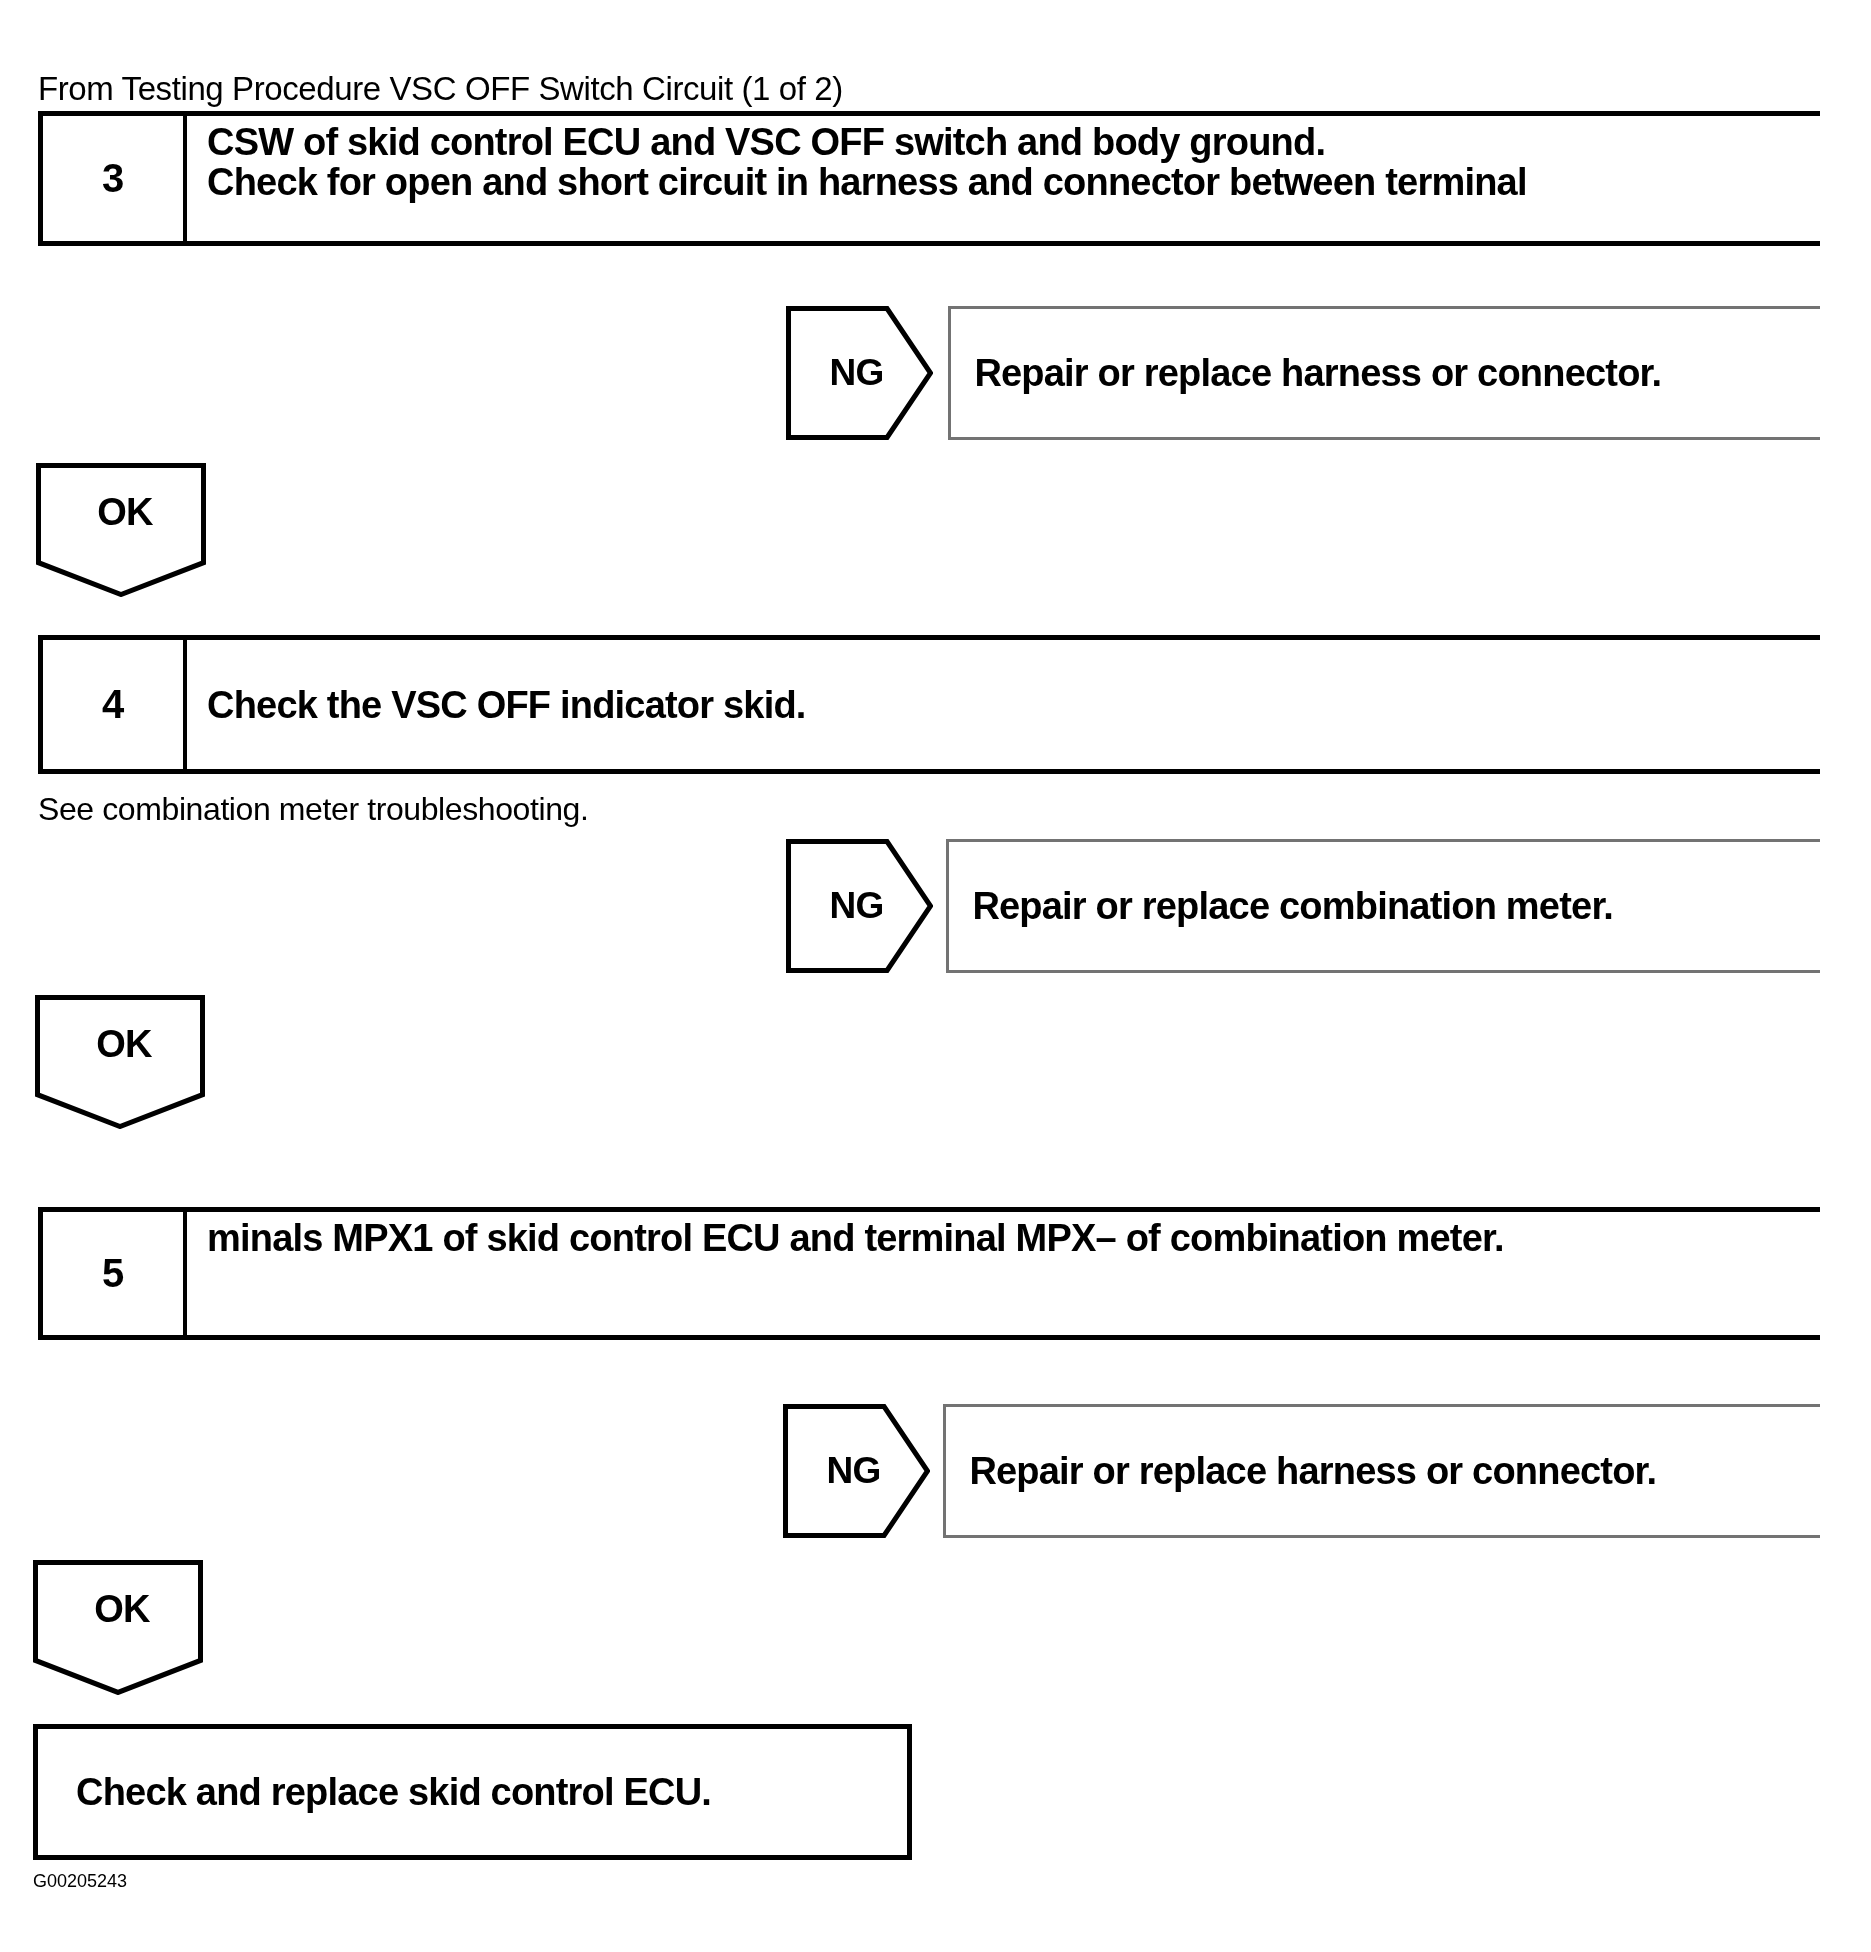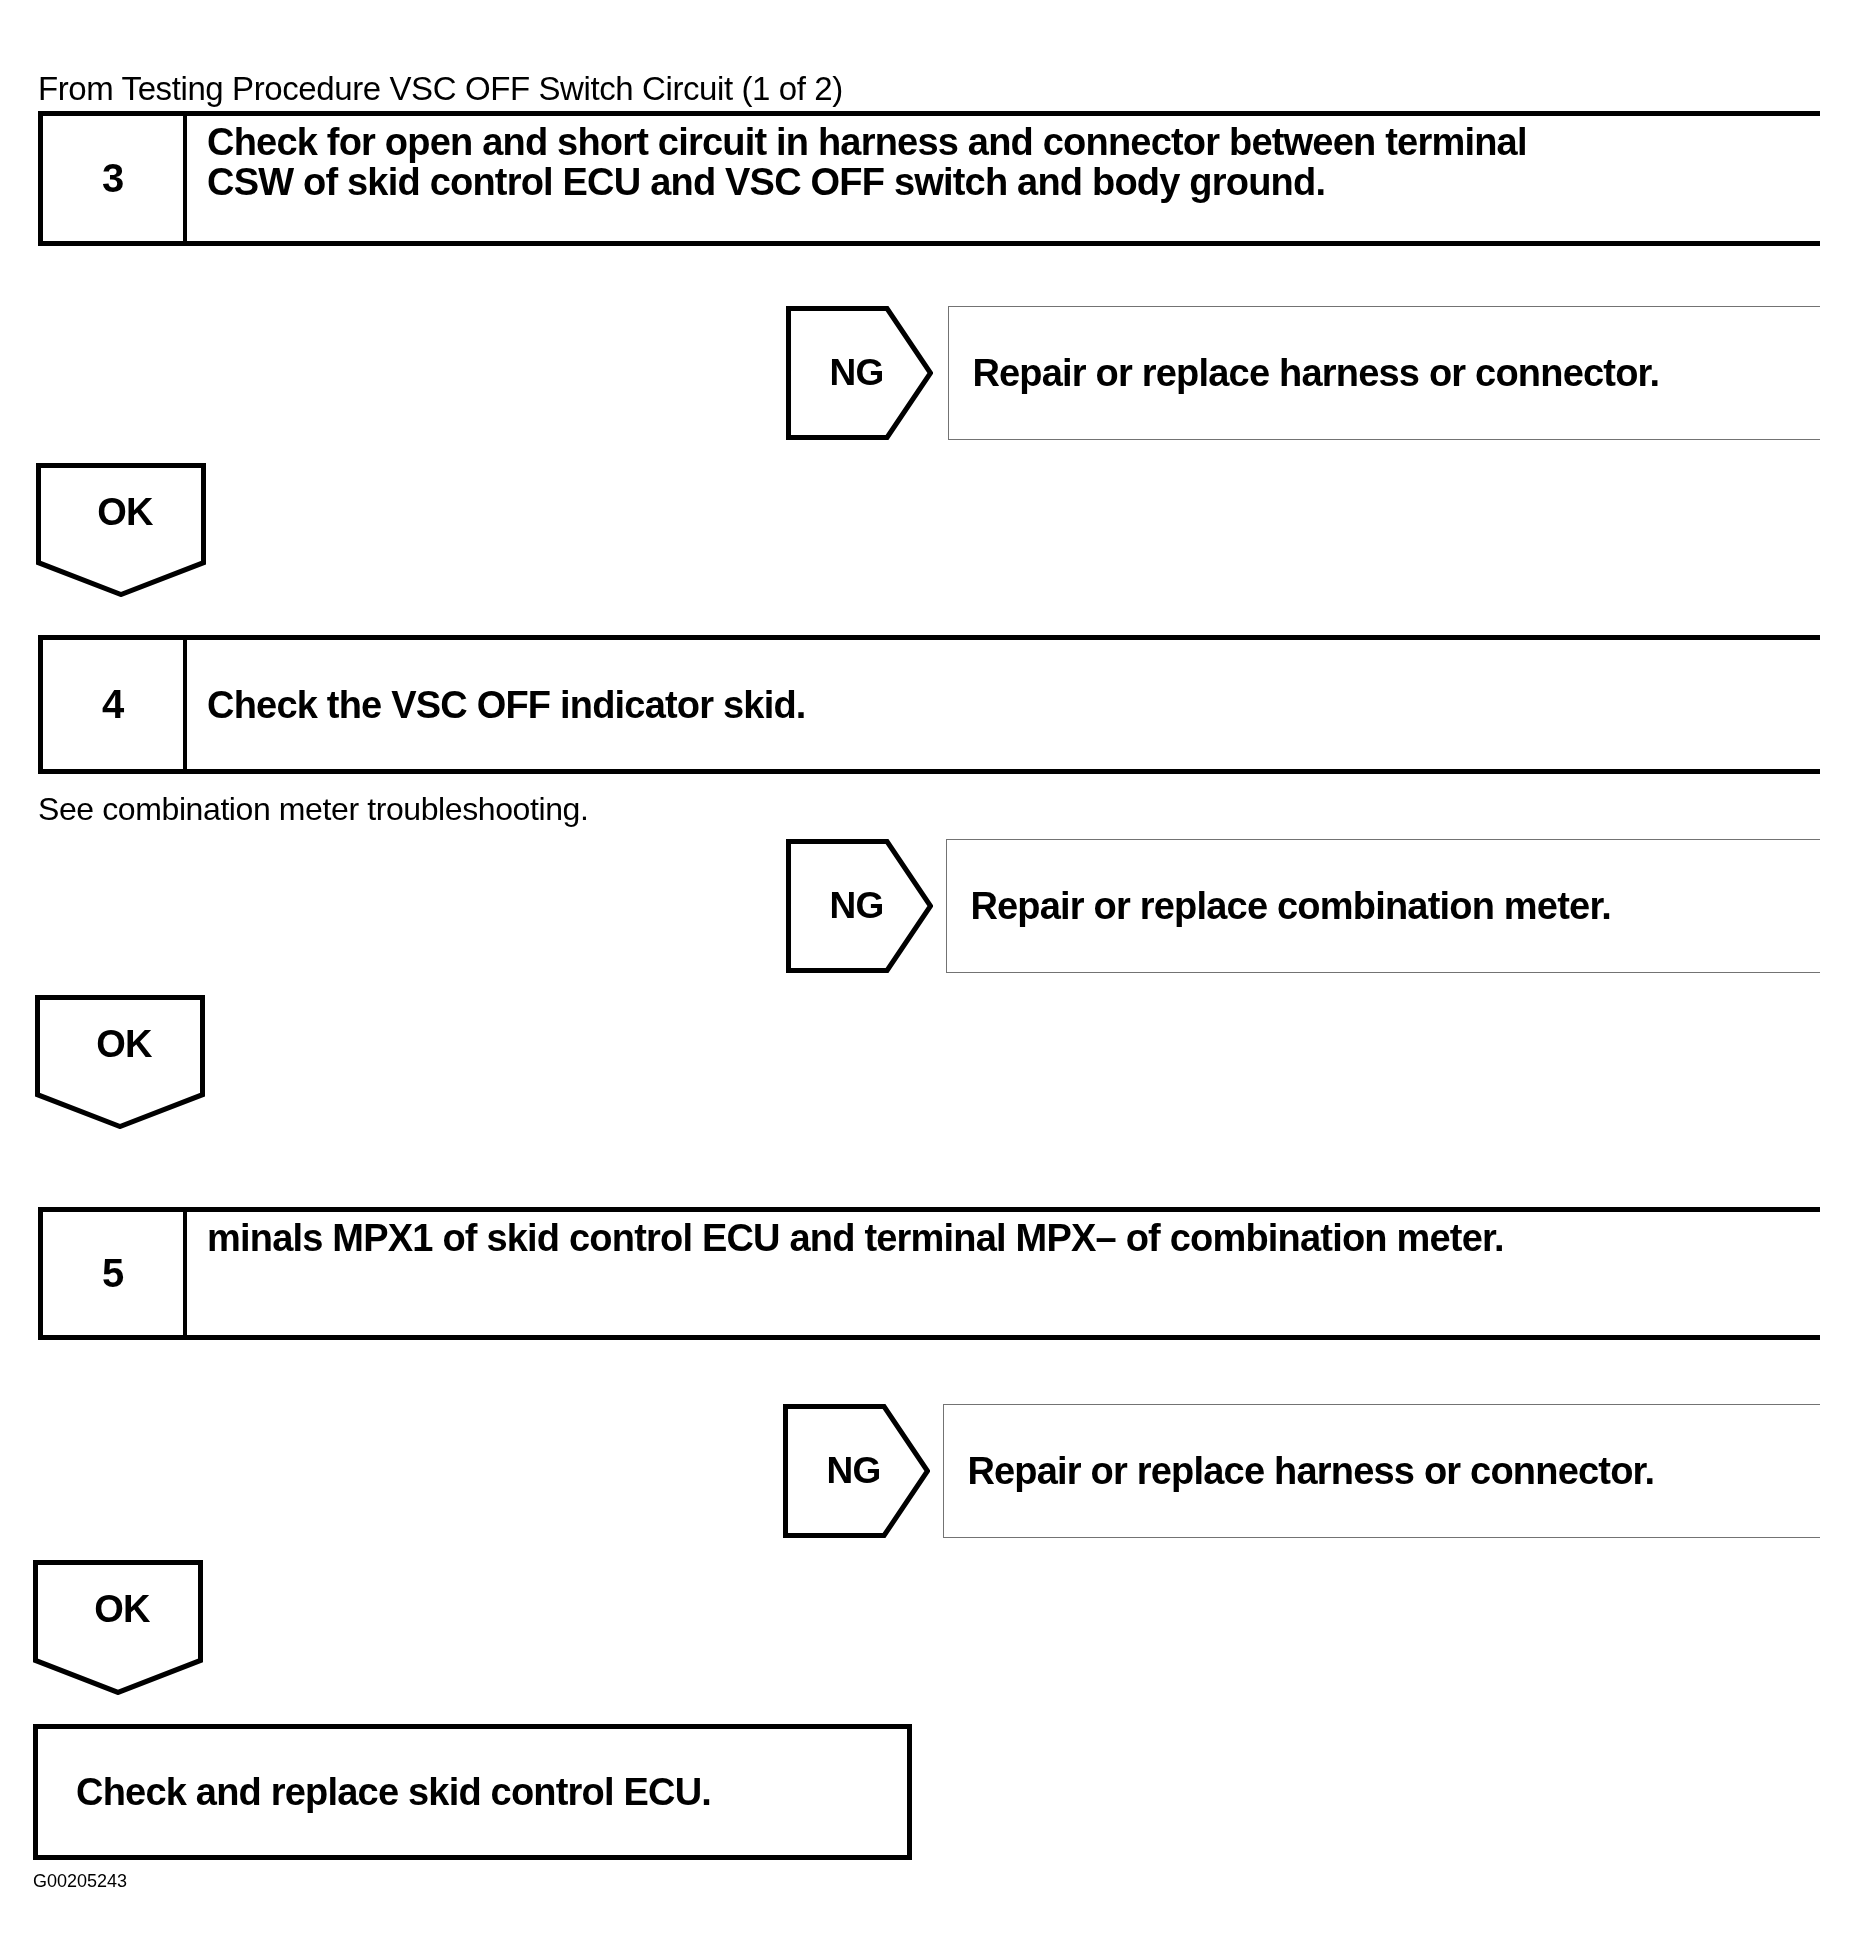--- a/index.html
+++ b/index.html
@@ -58,21 +58,21 @@
     line-height: 40px;
   }
   .step-body.vcenter {
     display: flex;
     flex-direction: column;
     justify-content: center;
     padding-top: 0;
   }
 
   .result-box {
-    border: 1px solid #737373;
+    border: 3px solid #737373;
     background: #fff;
     display: flex;
     align-items: center;
     padding-left: 23.4px;
     font-size: 38px;
     font-weight: bold;
     letter-spacing: -0.8px;
   }
 
   .final-box {
@@ -117,22 +117,22 @@
 </head>
 <body>
 
 <div class="page">
 
   <div class="abs title-text" style="left:38px; top:70px;">From Testing Procedure VSC OFF Switch Circuit (1 of 2)</div>
 
   <div class="abs step-box" style="left:38px; top:111px; width:1799px; height:135px;">
     <div class="step-num">3</div>
     <div class="step-body">
+      <div>CSW of skid control ECU and VSC OFF switch and body ground.</div>
       <div>Check for open and short circuit in harness and connector between terminal</div>
-      <div>CSW of skid control ECU and VSC OFF switch and body ground.</div>
     </div>
   </div>
 
   <div class="shape-wrap" style="left:786px; top:306px; width:147px; height:134px;">
     <svg viewBox="0 0 176 161" preserveAspectRatio="none">
       <polygon points="3,3 121,3 173,80.5 121,158 3,158" fill="#ffffff" stroke="#000000" stroke-width="6"></polygon>
     </svg>
     <span class="ng-label">NG</span>
   </div>
   <div class="abs result-box" style="left:948px; top:306px; width:889px; height:134px;">

